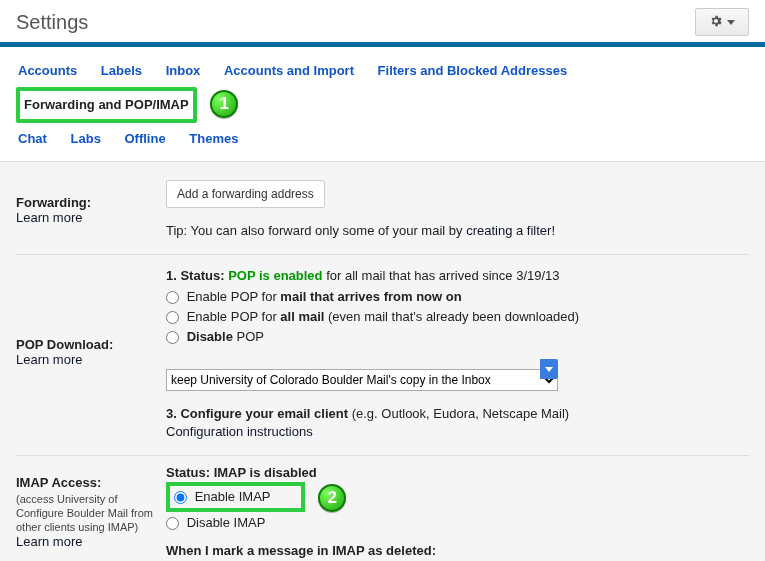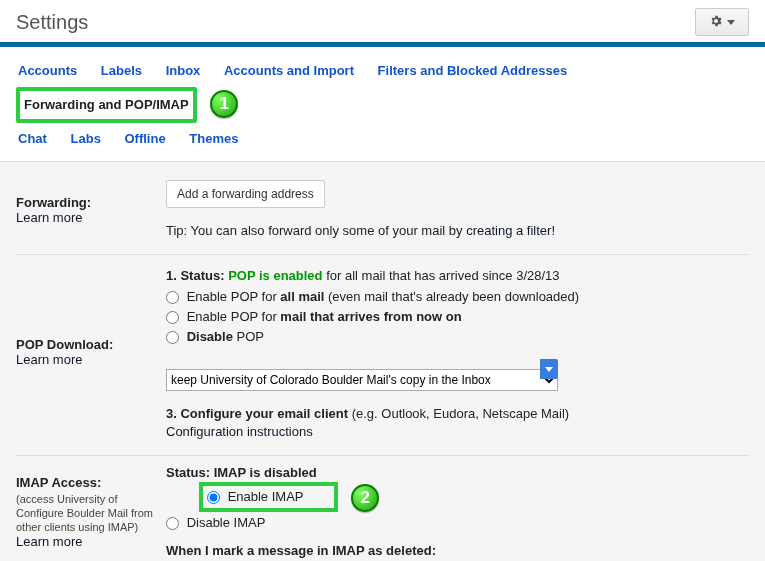--- a/index.html
+++ b/index.html
@@ -162,21 +162,20 @@
     z-index: 2;
     pointer-events: none;
   }
 
   .enable-box {
     border: 4px solid #2ecc40;
     display: inline-block;
     padding: 2px 30px 2px 4px;
     background: #f5f5f5;
     margin-bottom: 2px;
-    margin-left: 33px;
   }
 
   .heading { font-weight: bold; margin-top: 10px; }
 </style>
 </head>
 <body>
 
 <div class="header">
   <h1>Settings</h1>
   <div class="gear-btn">
@@ -222,30 +221,30 @@
     </div>
   </div>
 
   <div class="section">
     <div class="leftcol">
       <div class="label">POP Download:</div>
       <a class="link">Learn more</a>
     </div>
     <div class="rightcol">
       <div class="numline">
-        <b>1. Status: </b><span class="green">POP is enabled</span><span> for all mail that has arrived since 3/28/13</span>
+        <b>1. Status: </b><span class="green">POP is enabled</span><span> for all mail that has arrived since 3/19/13</span>
       </div>
       <div class="radiolist">
+        <label>
+          <input type="radio" name="pop" style="">
+          <span>Enable POP for </span><b>mail that arrives from now on</b>
+        </label>
         <label>
           <input type="radio" name="pop" style="">
           <span>Enable POP for </span><b>all mail</b><span> (even mail that's already been downloaded)</span>
-        </label>
-        <label>
-          <input type="radio" name="pop" style="">
-          <span>Enable POP for </span><b>mail that arrives from now on</b>
         </label>
         <label>
           <input type="radio" name="pop" style="">
           <b>Disable</b><span> POP</span>
         </label>
       </div>
 
       <div class="select-wrap">
         <select>
           <option>keep University of Colorado Boulder Mail's copy in the Inbox</option>

